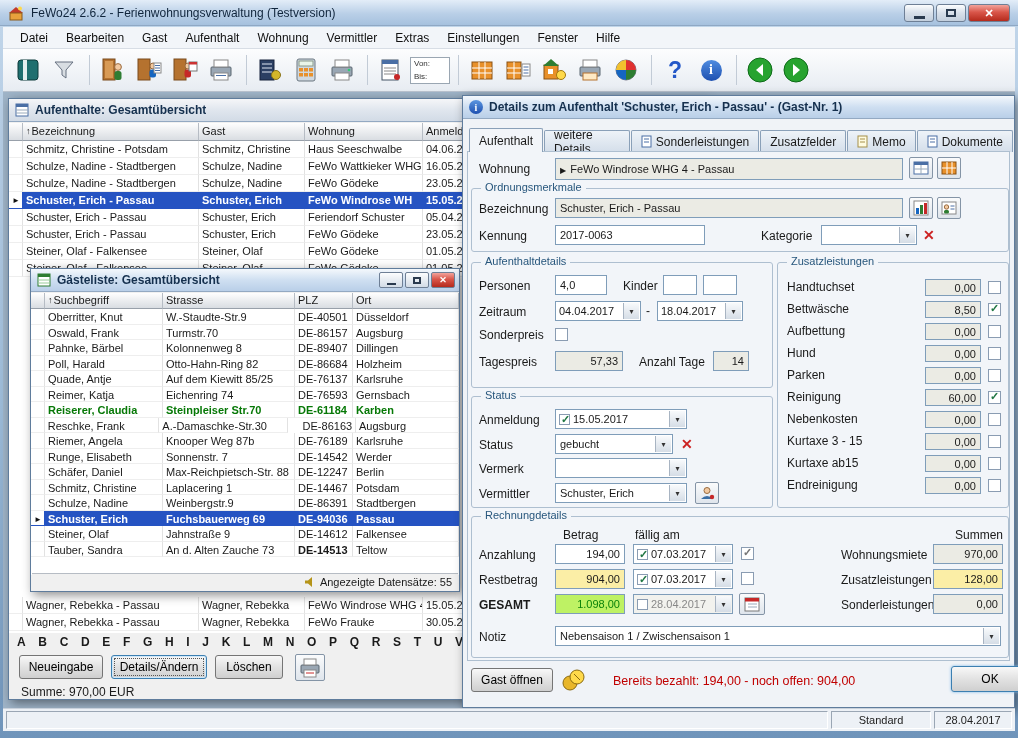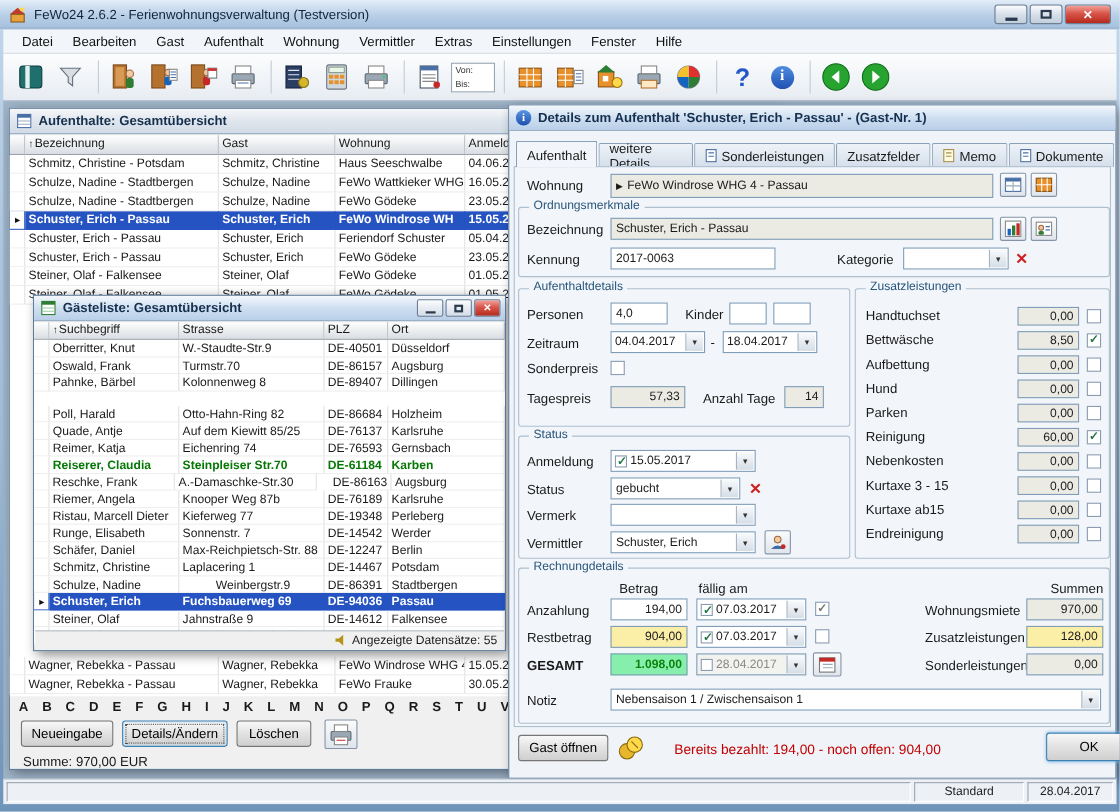--- a/index.html
+++ b/index.html
@@ -48,21 +48,21 @@
 .btn{position:absolute;height:24px;padding:0 10px;background:linear-gradient(#f8f8f8,#e4e4e4 45%,#cfcfcf);border:1px solid #757575;border-radius:3px;font-size:12px;font-family:"Liberation Sans",sans-serif;display:flex;align-items:center;justify-content:center;white-space:nowrap}
 .btn.focused{border-color:#3c7fb1;box-shadow:inset 0 0 0 1px #cfe8fa;outline:1px dotted #555;outline-offset:-4px}
 .btn.default{border-color:#3c7fb1;box-shadow:0 0 3px #7ab8e8}
 
 .lbl{position:absolute;font-size:12px;color:#1a1a1a;white-space:nowrap}
 .grp{position:absolute;border:1px solid #aebfd0;border-radius:3px}
 .grp-label{position:absolute;font-size:11px;color:#27567c;background:#f2f5f9;padding:0 4px;white-space:nowrap}
 .afield{position:absolute;height:20px;border:1px solid #7f9db9;background:#fff;font-size:11px;padding:3px 4px 0 4px;white-space:nowrap;overflow:hidden}
 .ro{background:#ebebe4}
 .yellow{background:#fbeea6}
-.greenf{background:#86efac;color:#0b830b;font-weight:bold}
+.greenf{background:#bef264;color:#0b830b;font-weight:normal}
 .num{text-align:right}
 .acombo{position:absolute;height:20px;border:1px solid #7f9db9;background:#fff;font-size:11px;padding:3px 20px 0 4px;white-space:nowrap;overflow:hidden}
 .ddb{position:absolute;right:1px;top:1px;bottom:1px;width:16px;background:linear-gradient(#f8fafc,#d5dde6);border-left:1px solid #a8b4c2;display:flex;align-items:center;justify-content:center;font-size:8px;color:#333}
 .datec{display:flex;align-items:center;gap:3px;padding:0 20px 0 3px}
 .cb{display:inline-block;width:13px;height:13px;border:1px solid #8a9cb2;background:#fff;position:relative;flex:none}
 .cb.on::after{content:"✓";position:absolute;left:1px;top:-2px;font-size:11px;font-weight:bold;color:#274}
 .cb.dim::after{color:#777}
 .acb{position:absolute}
 .redx{position:absolute;font-size:14px;font-weight:bold;color:#cc2222;line-height:14px}
 .sbtn{position:absolute;width:24px;height:22px;background:linear-gradient(#fafbfc,#dfe5ec);border:1px solid #8494a6;border-radius:2px;display:flex;align-items:center;justify-content:center}
@@ -484,21 +484,21 @@
           <div class="tc" style="width: 58px;">DE-86157</div>
           <div class="tc" style="width: 106px;">Augsburg</div>
         </div>
         <div class="trow" style="height: 15.5px;">
           <div class="tc gut" style="width: 14px;"></div>
           <div class="tc" style="width: 118px;">Pahnke, Bärbel</div>
           <div class="tc" style="width: 132px;">Kolonnenweg 8</div>
           <div class="tc" style="width: 58px;">DE-89407</div>
           <div class="tc" style="width: 106px;">Dillingen</div>
         </div>
-        <div class="trow" style="height: 15.5px; margin-top: 13px;">
+        <div class="trow" style="height: 15.5px;">
           <div class="tc gut" style="width: 14px;"></div>
           <div class="tc" style="width: 118px;">Poll, Harald</div>
           <div class="tc" style="width: 132px;">Otto-Hahn-Ring 82</div>
           <div class="tc" style="width: 58px;">DE-86684</div>
           <div class="tc" style="width: 106px;">Holzheim</div>
         </div>
         <div class="trow" style="height: 15.5px;">
           <div class="tc gut" style="width: 14px;"></div>
           <div class="tc" style="width: 118px;">Quade, Antje</div>
           <div class="tc" style="width: 132px;">Auf dem Kiewitt 85/25</div>
@@ -528,27 +528,20 @@
         </div>
         <div class="trow" style="height: 15.5px;">
           <div class="tc gut" style="width: 14px;"></div>
           <div class="tc" style="width: 118px;">Riemer, Angela</div>
           <div class="tc" style="width: 132px;">Knooper Weg 87b</div>
           <div class="tc" style="width: 58px;">DE-76189</div>
           <div class="tc" style="width: 106px;">Karlsruhe</div>
         </div>
         <div class="trow" style="height: 15.5px;">
           <div class="tc gut" style="width: 14px;"></div>
-          <div class="tc" style="width: 118px;">Ristau, Marcell Dieter</div>
-          <div class="tc" style="width: 132px;">Kieferweg 77</div>
-          <div class="tc" style="width: 58px;">DE-19348</div>
-          <div class="tc" style="width: 106px;">Perleberg</div>
-        </div>
-        <div class="trow" style="height: 15.5px;">
-          <div class="tc gut" style="width: 14px;"></div>
           <div class="tc" style="width: 118px;">Runge, Elisabeth</div>
           <div class="tc" style="width: 132px;">Sonnenstr. 7</div>
           <div class="tc" style="width: 58px;">DE-14542</div>
           <div class="tc" style="width: 106px;">Werder</div>
         </div>
         <div class="trow" style="height: 15.5px;">
           <div class="tc gut" style="width: 14px;"></div>
           <div class="tc" style="width: 118px;">Schäfer, Daniel</div>
           <div class="tc" style="width: 132px;">Max-Reichpietsch-Str. 88</div>
           <div class="tc" style="width: 58px;">DE-12247</div>
@@ -557,21 +550,21 @@
         <div class="trow" style="height: 15.5px;">
           <div class="tc gut" style="width: 14px;"></div>
           <div class="tc" style="width: 118px;">Schmitz, Christine</div>
           <div class="tc" style="width: 132px;">Laplacering 1</div>
           <div class="tc" style="width: 58px;">DE-14467</div>
           <div class="tc" style="width: 106px;">Potsdam</div>
         </div>
         <div class="trow" style="height: 15.5px;">
           <div class="tc gut" style="width: 14px;"></div>
           <div class="tc" style="width: 118px;">Schulze, Nadine</div>
-          <div class="tc" style="width: 132px; text-align: center;">Weinbergstr.9</div>
+          <div class="tc" style="width: 132px;">Weinbergstr.9</div>
           <div class="tc" style="width: 58px;">DE-86391</div>
           <div class="tc" style="width: 106px;">Stadtbergen</div>
         </div>
         <div class="trow sel" style="height: 15.5px;">
           <div class="tc gut" style="width: 14px;">►</div>
           <div class="tc" style="width: 118px;">Schuster, Erich</div>
           <div class="tc" style="width: 132px;">Fuchsbauerweg 69</div>
           <div class="tc" style="width: 58px;">DE-94036</div>
           <div class="tc" style="width: 106px;">Passau</div>
         </div>

